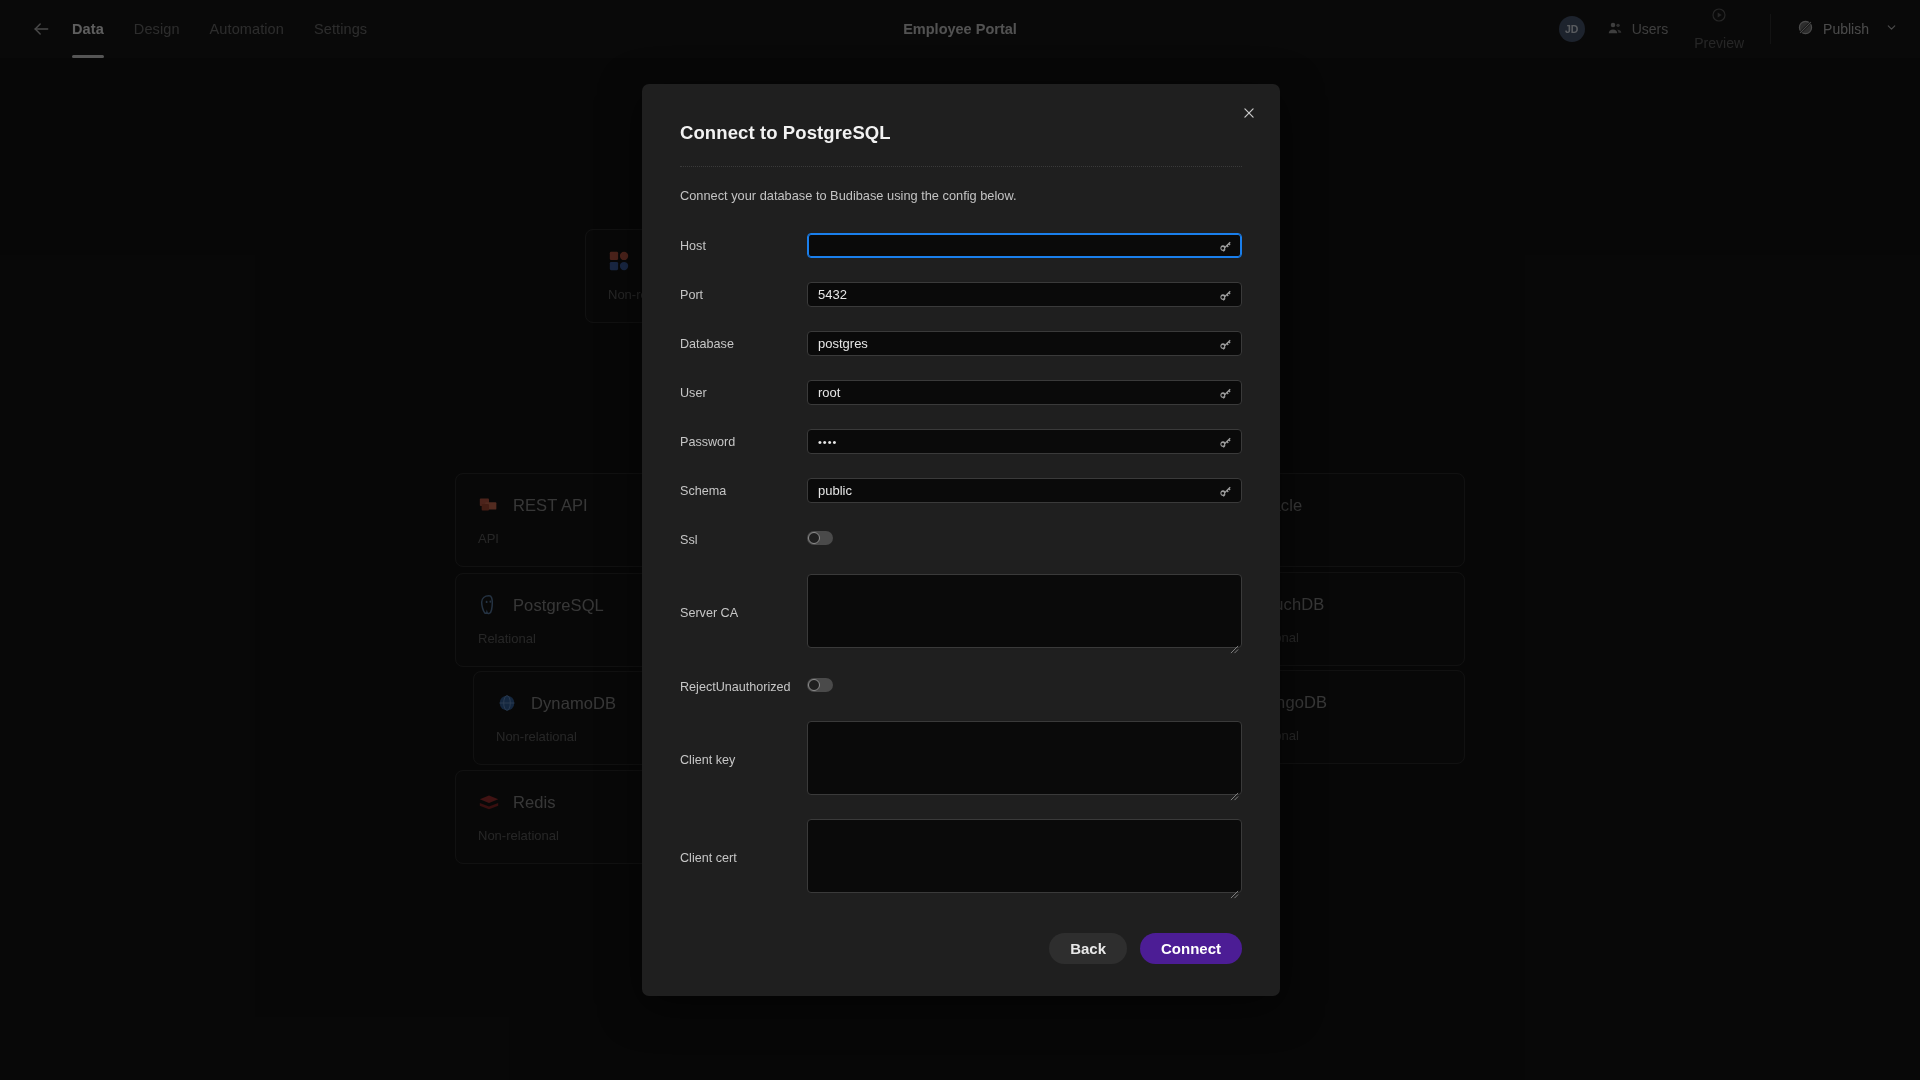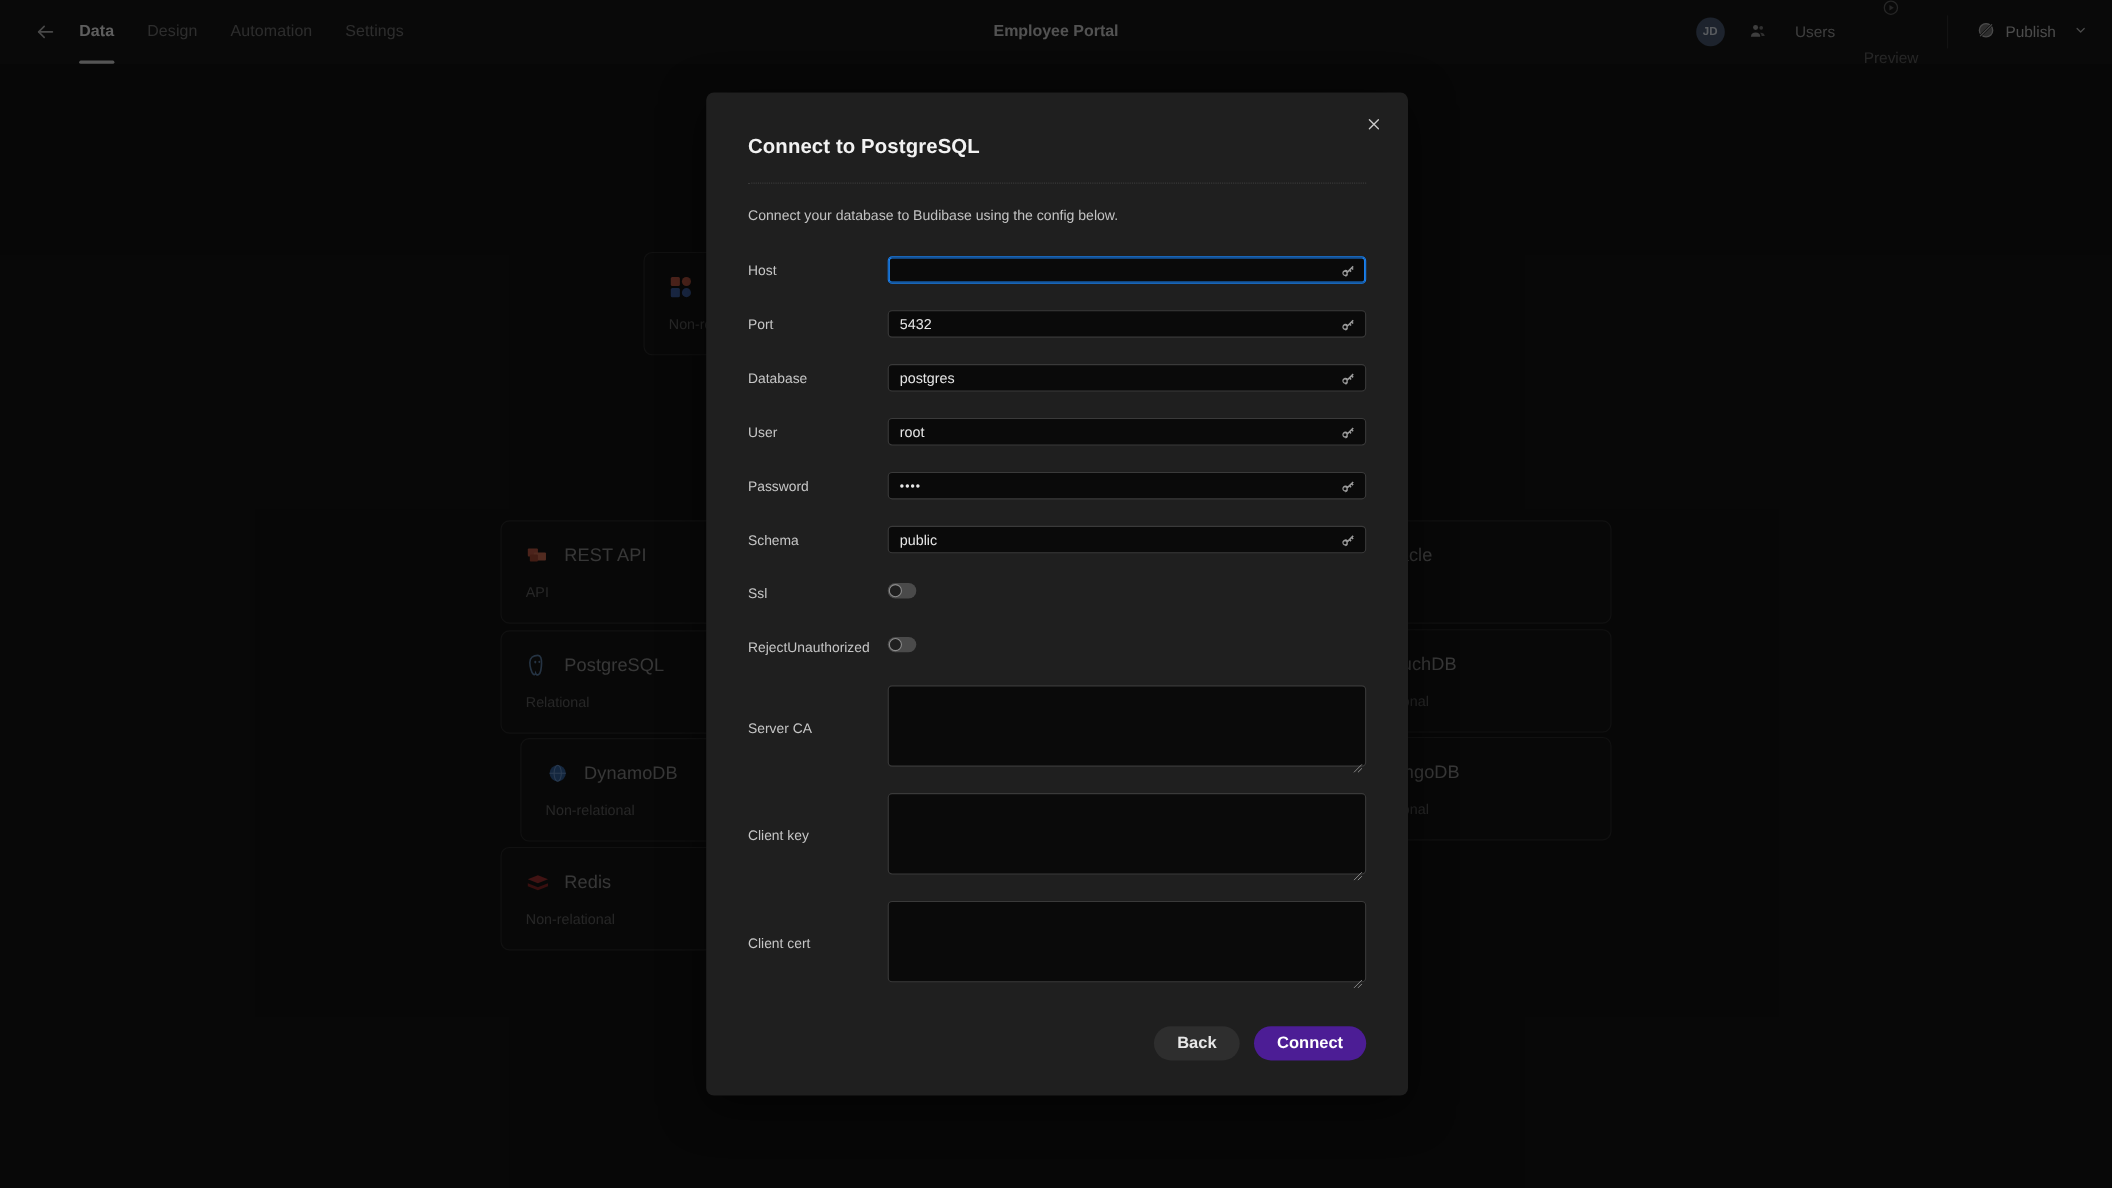--- a/index.html
+++ b/index.html
@@ -42,21 +42,21 @@
     position: absolute; right: 0; top: 0; height: 58px;
     display: flex; align-items: center; padding-right: 22px; gap: 0px;
   }
   .avatar {
     width: 26px; height: 26px; border-radius: 50%;
     background: #44546f; color: #dfe6f0;
     display:flex; align-items:center; justify-content:center;
     font-size: 10.5px; font-weight: 700; cursor: pointer; margin-right: 22px;
   }
   .nav-item {
-    display: flex; align-items: center; gap: 26px;
+    display: flex; align-items: center; gap: 9px;
     font-size: 14px; color: #9b9b9b; cursor: pointer; margin-right: 26px;
   }
   .nav-item.dim { color: #5c5c5c; flex-direction: column; }
   .nav-divider { width:1px; height:30px; background:#2b2b2b; margin-right:26px; }
   .publish-grp { display:flex; align-items:center; gap:9px; color:#bdbdbd; font-size:14px; cursor:pointer;}
   .publish-grp .chev { color:#bdbdbd; margin-left:7px; }
 
   
   .bgpage { position: absolute; top: 58px; left: 0; width: 1920px; height: 1022px; }
   .ds-card {
@@ -422,40 +422,40 @@
           </div>
         </div>
 
         <div class="frow">
           <div class="flabel">Ssl</div>
           <div class="fctrl">
             <span class="toggle"><span class="knob"></span></span>
           </div>
         </div>
 
-        <div class="frow">
-          <div class="flabel">RejectUnauthorized</div>
-          <div class="fctrl">
-            <span class="toggle"><span class="knob"></span></span>
-          </div>
-        </div>
-
         <div class="frow ta">
           <div class="flabel">Server CA</div>
           <div class="fctrl ta-wrap">
             <textarea class="ftextarea" style=""></textarea>
             <span class="ta-handle">
               <svg width="9" height="9" viewBox="0 0 10 10" stroke="currentColor" stroke-width="1">
                   <line x1="9" y1="1" x2="1" y2="9"></line>
                   <line x1="9" y1="5" x2="5" y2="9"></line>
                 </svg>
             </span>
           </div>
         </div>
 
+        <div class="frow">
+          <div class="flabel">RejectUnauthorized</div>
+          <div class="fctrl">
+            <span class="toggle"><span class="knob"></span></span>
+          </div>
+        </div>
+
         <div class="frow ta">
           <div class="flabel">Client key</div>
           <div class="fctrl ta-wrap">
             <textarea class="ftextarea" style=""></textarea>
             <span class="ta-handle">
               <svg width="9" height="9" viewBox="0 0 10 10" stroke="currentColor" stroke-width="1">
                   <line x1="9" y1="1" x2="1" y2="9"></line>
                   <line x1="9" y1="5" x2="5" y2="9"></line>
                 </svg>
             </span>

